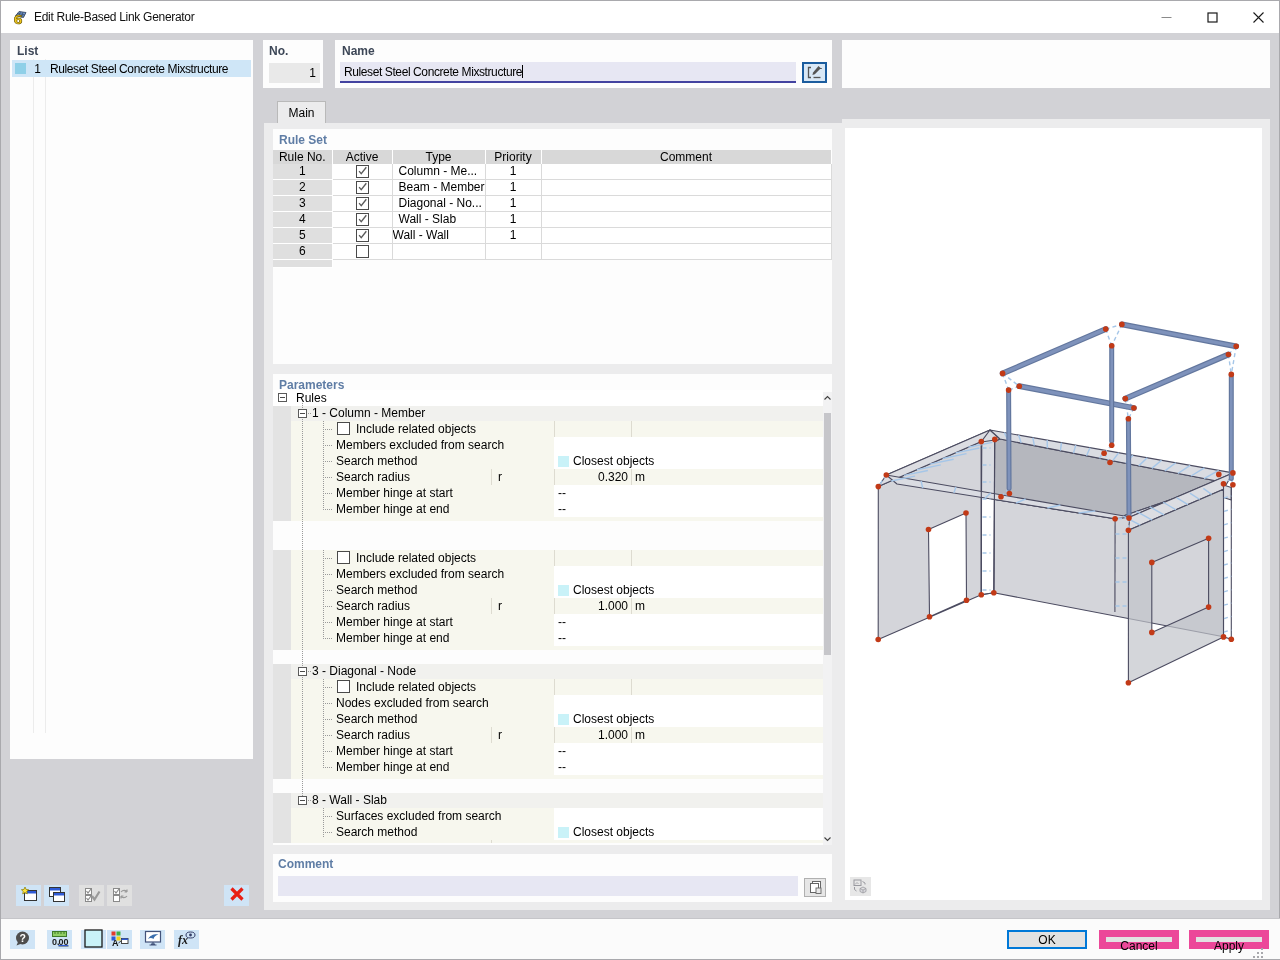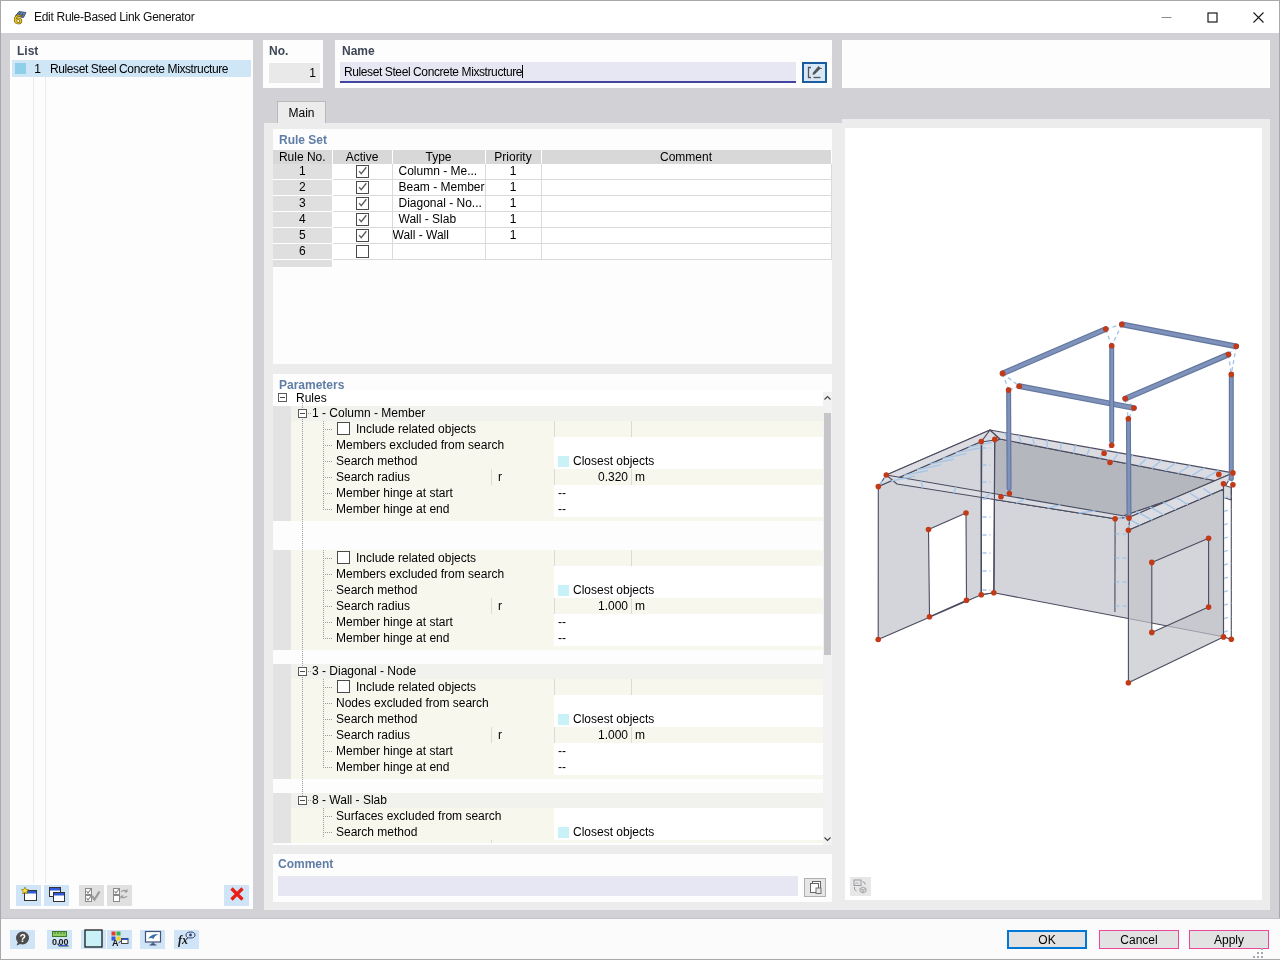--- a/index.html
+++ b/index.html
@@ -10,21 +10,21 @@
   .panel { position:absolute; background:#fdfdfd; }
   .grouplabel { font-weight:bold; color:#5f7da5; }
   .fieldlabel { font-weight:bold; color:#3d4757; }
 
   
   #titlebar { position:absolute; left:0; top:0; width:100%; height:32px; background:#fff; }
   #title-text { position:absolute; left:33px; top:9px; font-size:12px; color:#101010; letter-spacing:-0.3px; }
   .winbtn { position:absolute; top:0; width:46px; height:32px; display:flex; align-items:center; justify-content:center; }
 
   
-  #list-panel { left:9px; top:39px; width:243px; height:869px; }
+  #list-panel { left:9px; top:39px; width:243px; height:719px; }
   #list-label { position:absolute; left:7px; top:4px; }
   .listcol { position:absolute; top:19px; bottom:26px; width:1px; background:#ececec; }
   #list-row { position:absolute; left:2px; top:20px; width:239px; height:17px; background:#cfe6f7; }
   #list-swatch { position:absolute; left:3px; top:3px; width:11px; height:11px; background:#8fd0e8; }
   #list-num { position:absolute; left:12px; top:2px; width:17px; text-align:right; }
   #list-name { position:absolute; left:38px; top:2px; letter-spacing:-0.4px; }
 
   .toolbtn { position:absolute; height:21px; width:25px; background:#cfe4f6; display:flex; align-items:center; justify-content:center; }
   .toolbtn.disabled { background:#e0e0e0; }
 
@@ -75,21 +75,21 @@
   #copy-btn { position:absolute; left:531px; top:24px; width:22px; height:19px; background:#e6e6e6; border:1px solid #b0b0b0; display:flex; align-items:center; justify-content:center; }
 
   
   #right-panel { left:841px; top:118px; width:428px; height:791px; background:#ececed; }
   #viewport { position:absolute; left:3px; top:9px; width:417px; height:772px; background:#fff; }
   #sync-btn { position:absolute; left:5px; top:749px; width:21px; height:19px; background:#e7e7e7; display:flex; align-items:center; justify-content:center; }
 
   
   #bottombar { position:absolute; left:0; top:917px; width:1280px; height:41px; background:#fbfbfb; border-top:1px solid #c5c5c9; }
   .btmbtn { position:absolute; top:11px; height:19px; width:25px; background:#cfe4f6; display:flex; align-items:center; justify-content:center; }
-  .pushbtn { position:absolute; top:11px; width:80px; height:19px; background:#e2e2e2; border:1px solid #ec4899; text-align:center; padding-top:2px; }
+  .pushbtn { position:absolute; top:11px; width:80px; height:19px; background:#e2e2e2; border:7px solid #ec4899; text-align:center; padding-top:2px; }
   #ok-btn { border:2px solid #0078d7; padding-top:1px; }
 </style>
 </head>
 <body>
 
 <div id="win">
 
   <div id="titlebar">
     <svg class="abs" style="left:10px;top:7px" width="18" height="18" viewBox="0 0 18 18">
       <path d="M4.5 8 L8 3.5 L15 4.5 L12.5 9.5 Z" fill="#6f94cc" stroke="#2d3c55" stroke-width="0.8"></path>

